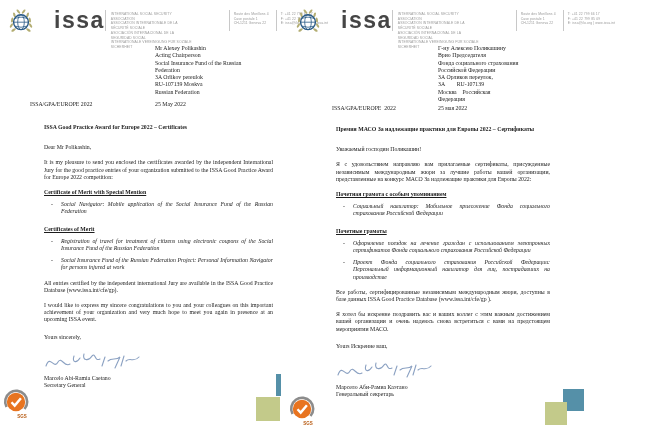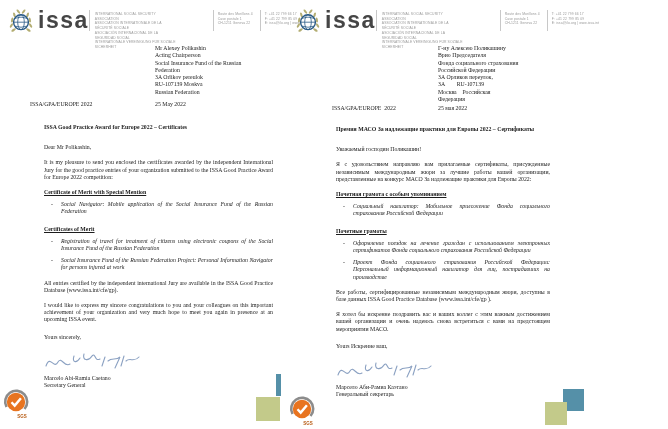--- a/index.html
+++ b/index.html
@@ -5,21 +5,21 @@
   html,body{margin:0;padding:0;background:#e8e8e8;}
   .stage{position:relative;width:668px;height:429px;background:#ffffff;overflow:hidden;
          font-family:"Liberation Serif",serif;color:#1c1c1c;}
   .page{position:absolute;inset:0;}
 
   
   .page-header{position:absolute;top:8px;display:flex;align-items:flex-start;height:30px;}
   #header-en{left:8px;} #header-ru{left:295px;}
   .logo-globe svg{display:block;}
   .logo-word{font-family:"Liberation Sans",sans-serif;font-size:23px;line-height:25px;
-             font-weight:bold;color:#454545;letter-spacing:1.5px;margin-left:4px;}
+             font-weight:bold;color:#454545;letter-spacing:1.5px;margin-left:20px;}
   .hdr-sep{width:1px;background:#c8c8c8;height:21px;margin-top:2px;}
   .hdr-col{font-family:"Liberation Sans",sans-serif;font-size:3.4px;line-height:4.7px;
            color:#9a9a9a;letter-spacing:.1px;margin-top:4px;}
   .col-org{width:84px;margin-left:5px;}
   .sep2{margin-left:34px;} .sep3{margin-left:5px;}
   .col-addr{width:37px;margin-left:4px;}
   .col-contact{width:58px;margin-left:4px;}
 
   
   .addr-block{position:absolute;font-size:5.8px;line-height:7.3px;}

